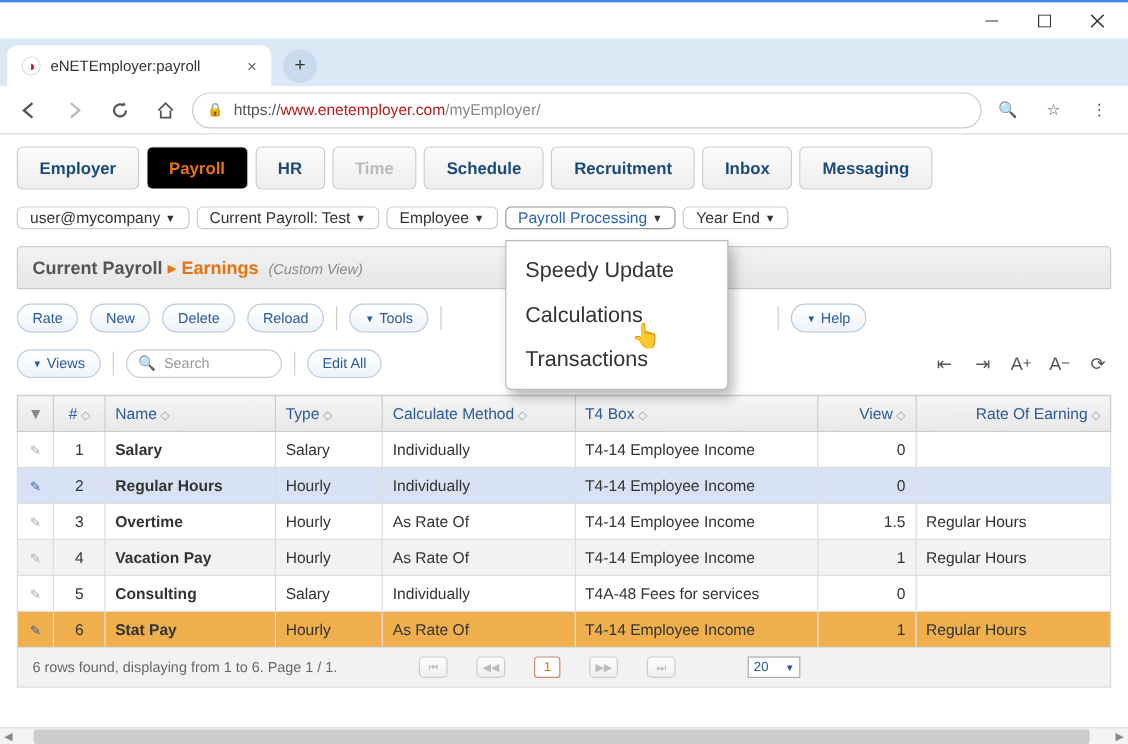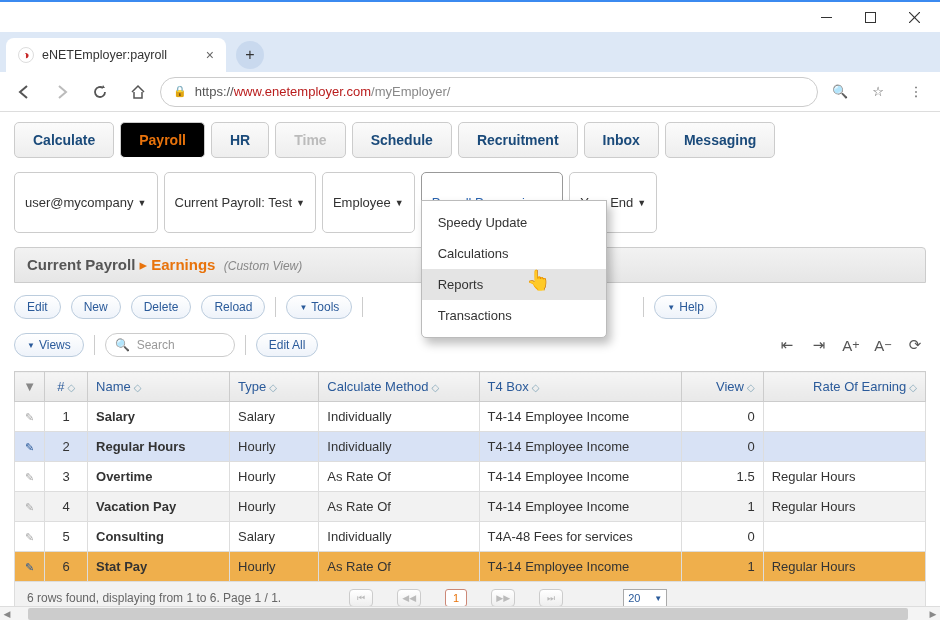--- a/index.html
+++ b/index.html
@@ -29,27 +29,27 @@
 .app { padding: 10px 14px; }
 
 
 .main-tabs { display: flex; gap: 6px; margin-bottom: 14px; }
 .main-tab { padding: 9px 18px; border: 1px solid #ccc; border-radius: 5px; background: linear-gradient(#fbfbfb,#eee); color: #1a4a7a; font-weight: bold; font-size: 14px; }
 .main-tab.active { background: #000000; color: #e8730c; border-bottom: 1px solid #fff; }
 .main-tab.disabled { color: #bbb; }
 
 
 .filter-bar { display: flex; gap: 6px; margin-bottom: 14px; position: relative; }
-.filter-pill { padding: 22px 10px; border: 1px solid #ccc; border-radius: 5px; background: #fff; color: #333; font-size: 13px; display: flex; align-items: center; gap: 4px; }
+.filter-pill { padding: 1px 10px; border: 1px solid #ccc; border-radius: 5px; background: #fff; color: #333; font-size: 13px; display: flex; align-items: center; gap: 4px; }
 .filter-pill .caret { font-size: 9px; color: #333; }
 .filter-pill.active-dd { color: #2a64b0; border-color: #999; }
 
 
 .dropdown { position: absolute; top: 28px; left: 0; width: 186px; background: #fff; border: 1px solid #bbb; border-radius: 0 0 5px 5px; box-shadow: 4px 6px 10px rgba(0,0,0,.25); z-index: 100; padding: 6px 0; }
-.dd-item { padding: 8px 16px; font-size: 13px; color: #333; }
+.dd-item { padding: 8px 16px; font-size: 18px; color: #333; }
 .dd-item.hover { background: #e4e4e4; }
 .cursor-hand { position: absolute; right: 12px; top: 96px; font-size: 20px; pointer-events: none; z-index: 101; }
 
 
 .panel-header { background: linear-gradient(#f2f2f2,#e6e6e6); border: 1px solid #ccc; border-radius: 4px 4px 0 0; padding: 8px 12px; font-size: 15px; margin-bottom: 12px; }
 .panel-header .bc1 { color: #555; font-weight: bold; }
 .panel-header .bc-sep { color: #e8730c; }
 .panel-header .bc2 { color: #e8730c; font-weight: bold; }
 .panel-header .bc3 { color: #888; font-style: italic; font-size: 12px; margin-top: 20px; }
 
@@ -146,21 +146,21 @@
     <span><span>https://</span><span class="url-host">www.enetemployer.com</span><span class="url-path">/myEmployer/</span></span>
   </div>
   <div class="nav-btn">🔍</div>
   <div class="nav-btn">☆</div>
   <div class="nav-btn">⋮</div>
 </div>
 
 <div class="app">
 
   <div class="main-tabs" id="main-tabs">
-      <div class="main-tab">Calculate</div>
+      <div class="main-tab">Employer</div>
       <div class="main-tab active">Payroll</div>
       <div class="main-tab">HR</div>
       <div class="main-tab disabled">Time</div>
       <div class="main-tab">Schedule</div>
       <div class="main-tab">Recruitment</div>
       <div class="main-tab">Inbox</div>
       <div class="main-tab">Messaging</div>
     </div>
 
   <div class="filter-bar">
@@ -177,41 +177,40 @@
         <span class="caret">▼</span>
       </div>
     <div style="position:relative;">
       <div class="filter-pill active-dd">
           <span>Payroll Processing</span>
           <span class="caret">▼</span>
         </div>
       <div class="dropdown" id="dropdown">
           <div class="dd-item">Speedy Update</div>
           <div class="dd-item">Calculations</div>
-          <div class="dd-item hover">Reports</div>
           <div class="dd-item">Transactions</div>
         </div>
       <span class="cursor-hand">👆</span>
     </div>
     <div class="filter-pill">
         <span>Year End</span>
         <span class="caret">▼</span>
       </div>
   </div>
 
   <div class="panel-header">
     <span class="bc1">Current Payroll</span>
     <span class="bc-sep"> ▸ </span>
     <span class="bc2">Earnings</span>
     &nbsp;<span class="bc3">(Custom View)</span>
   </div>
 
   <div class="action-bar">
     <div class="action-btn">
-        <span>Edit</span>
+        <span>Rate</span>
       </div>
     <div class="action-btn">
         <span>New</span>
       </div>
     <div class="action-btn">
         <span>Delete</span>
       </div>
     <div class="action-btn">
         <span>Reload</span>
       </div>

